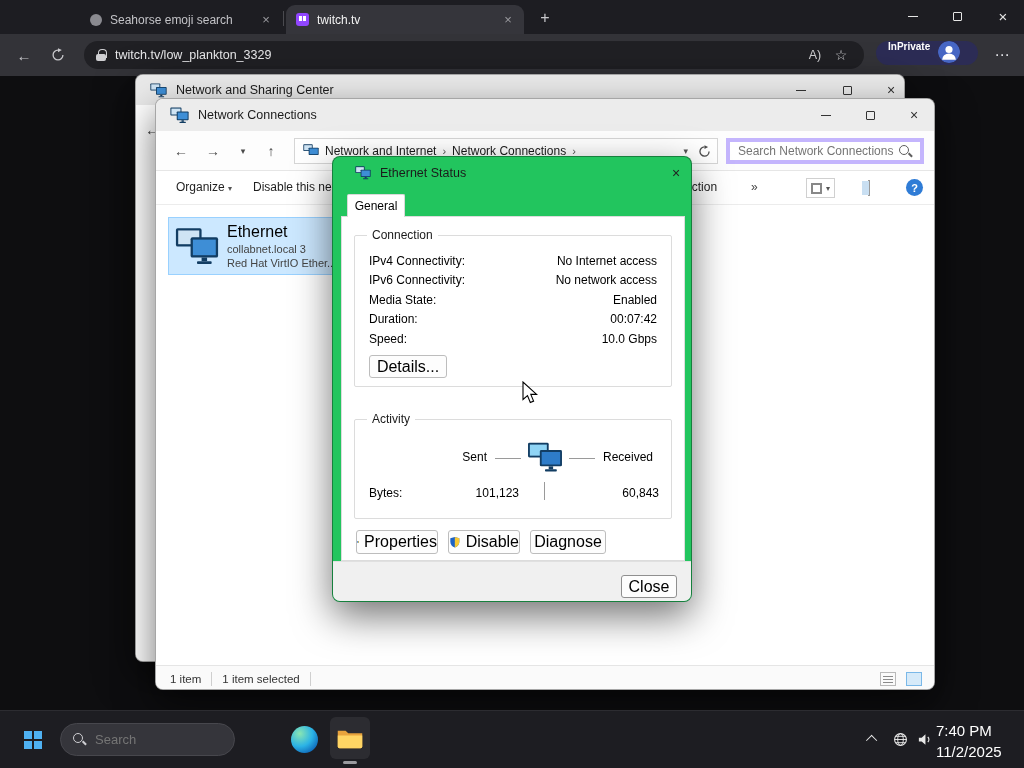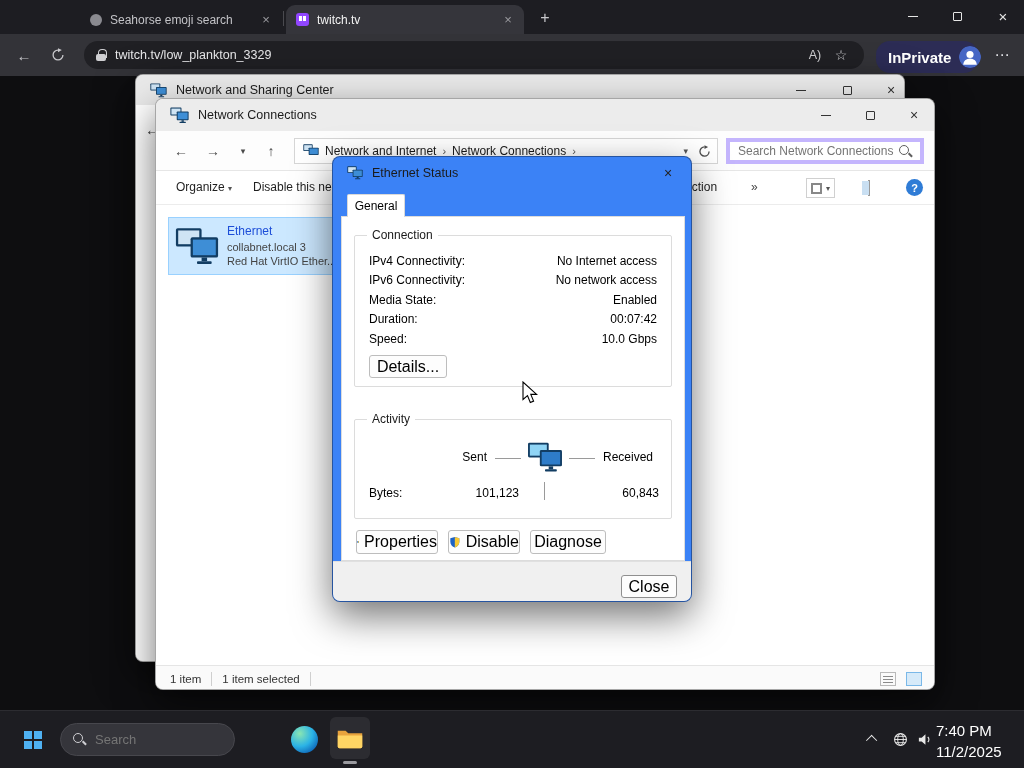--- a/index.html
+++ b/index.html
@@ -27,22 +27,22 @@
   #navbar { left:0; top:34px; width:1024px; height:42px; background:#333338; z-index:1; }
   .nav-btn { position:absolute; top:8px; width:28px; height:26px; display:flex; align-items:center; justify-content:center;
              color:#c8c8cc; font-size:15px; border-radius:5px; }
   #urlbar { position:absolute; left:84px; top:7px; width:780px; height:28px; background:#202024; border-radius:14px;
             display:flex; align-items:center; padding:0 10px 0 12px; }
   #urlbar input { flex:1; background:transparent; border:none; outline:none; color:#e8e8ea; font-size:12.5px; margin-left:9px; }
   .lock { width:10px; height:13px; position:relative; flex:none; }
   .lock::before { content:""; position:absolute; left:1.5px; top:0; width:7px; height:8px; border:1.5px solid #cfcfd2; border-bottom:none; border-radius:4px 4px 0 0; }
   .lock::after { content:""; position:absolute; left:0; top:5.5px; width:10px; height:7px; background:#cfcfd2; border-radius:2px; }
   .url-icon { color:#cfcfd2; font-size:12.5px; width:26px; text-align:center; flex:none; }
-  #inprivate { position:absolute; left:876px; top:7px; height:32px; width:102px; border-radius:14px; background:#2c2c55;
-               display:flex; align-items:center; padding:0 3px 0 12px; color:#fff; font-size:15px; font-weight:bold; gap:8px; }
+  #inprivate { position:absolute; left:876px; top:7px; height:24px; width:102px; border-radius:14px; background:#2c2c55;
+               display:flex; padding:0 3px 0 12px; color:#fff; font-size:10px; font-weight:bold; gap:8px; }
   .avatar { width:22px; height:22px; border-radius:50%; overflow:hidden; flex:none; }
   #browser-content { left:0; top:76px; width:1024px; height:634px; background:#0e0e10; z-index:1; }
 
   
   .win { position:absolute; border-radius:8px; box-shadow:0 14px 38px rgba(0,0,0,.55); border:1px solid rgba(0,0,0,.35); overflow:hidden; background:#fff; }
   .titlebar { position:relative; display:flex; align-items:center; padding-left:14px; gap:9px; font-size:12.5px; color:#1b1b1b; }
   .wc { position:absolute; top:0; height:100%; width:40px; display:flex; align-items:center; justify-content:center; color:#333; }
 
   
   #nc-toolbar { position:absolute; left:0; top:32px; width:780px; height:40px; background:#fdfdfd; border-bottom:1px solid #e6e6e6; }
@@ -56,37 +56,37 @@
   .mag { width:13px; height:13px; position:relative; flex:none; }
   .mag::before { content:""; position:absolute; left:0; top:0; width:8px; height:8px; border:1.5px solid #5e5e5e; border-radius:50%; }
   .mag::after { content:""; position:absolute; left:8.5px; top:9px; width:5px; height:1.6px; background:#5e5e5e; transform:rotate(45deg); }
   .mag.light::before { border-color:#cfcfd3; } .mag.light::after { background:#cfcfd3; }
   #cmdbar { position:absolute; left:0; top:72px; width:780px; height:34px; background:#fff; border-bottom:1px solid #ececec; font-size:12px; color:#1f1f1f; }
   .cmd { position:absolute; top:9px; white-space:nowrap; }
   #nc-content { position:absolute; left:0; top:106px; width:780px; height:460px; background:#fff; }
   #eth-item { position:absolute; left:12px; top:12px; width:240px; height:58px; background:#cce8ff; border:1px solid #99d1ff;
               display:flex; align-items:center; gap:8px; padding:4px 6px; }
   #eth-item .lines { font-size:11px; color:#444; line-height:1.28; overflow:hidden; white-space:nowrap; }
-  #eth-item .lines .nm { font-size:12px; color:#1d4ed8; }
+  #eth-item .lines .nm { font-size:16px; color:#000000; }
   #nc-status { position:absolute; left:0; top:566px; width:780px; height:26px; background:#fafafa; border-top:1px solid #e5e5e5;
                display:flex; align-items:center; padding:0 14px; gap:10px; font-size:11.5px; color:#333; }
   .vsep { width:1px; height:14px; background:#cfcfcf; }
   .sb-view { width:16px; height:14px; border:1px solid #b9b9b9; position:relative; }
   .sb-view.lines::after { content:""; position:absolute; left:2px; top:3px; width:10px; height:1.5px; background:#8a8a8a; box-shadow:0 3px #8a8a8a, 0 6px #8a8a8a; }
   .sb-view.thumbs { background:#d6eaf9; border-color:#7ab8e8; }
   .seg { display:flex; align-items:center; border:1px solid #d0d0d0; height:20px; padding:0 4px; gap:4px; background:#fff; }
   .mini-grid { width:11px; height:11px; background:linear-gradient(#888,#888); position:relative; }
   .mini-grid::after { content:""; position:absolute; inset:2px; background:#fff; box-shadow:0 0 0 0; }
   .pane-icon { width:16px; height:13px; border:1px solid #9a9a9a; position:relative; }
   .pane-icon::after { content:""; position:absolute; right:0; top:0; width:7px; height:100%; background:#c9dff2; }
   .help-circle { width:17px; height:17px; border-radius:50%; background:#2f7cd6; color:#fff; font-size:11px; font-weight:bold;
                  display:flex; align-items:center; justify-content:center; }
 
   
-  #dialog { z-index:40; background:#3b82f6; border-radius:8px; }
+  #dialog { z-index:40; background:#22c55e; border-radius:8px;padding-left:8px; }
   #dlg-title { height:32px; }
   #dlg-tab { position:absolute; left:14px; top:37px; width:58px; height:23px; background:#fff; border:1px solid #d9d9d9; border-bottom:none;
              z-index:3; font-size:12px; display:flex; align-items:center; justify-content:center; border-radius:2px 2px 0 0; color:#000; }
   #dlg-page { position:absolute; left:8px; top:59px; width:344px; height:345px; background:#fff; border:1px solid #dcdcdc; z-index:2; }
   .groupbox { position:absolute; border:1px solid #dcdcdc; border-radius:2px; }
   .gb-label { position:absolute; left:12px; top:-8px; background:#fff; padding:0 5px; font-size:12px; color:#1a1a1a; }
   .kv-rows { position:absolute; left:0; right:0; top:15px; }
   .kv { display:flex; height:19.5px; align-items:center; padding:0 14px; font-size:12px; color:#000; }
   .kv .v { margin-left:auto; text-align:left; }
   .btn { background:#fdfdfd; border:1px solid #bdbdbd; border-radius:3px; font-size:16px; color:#000;

